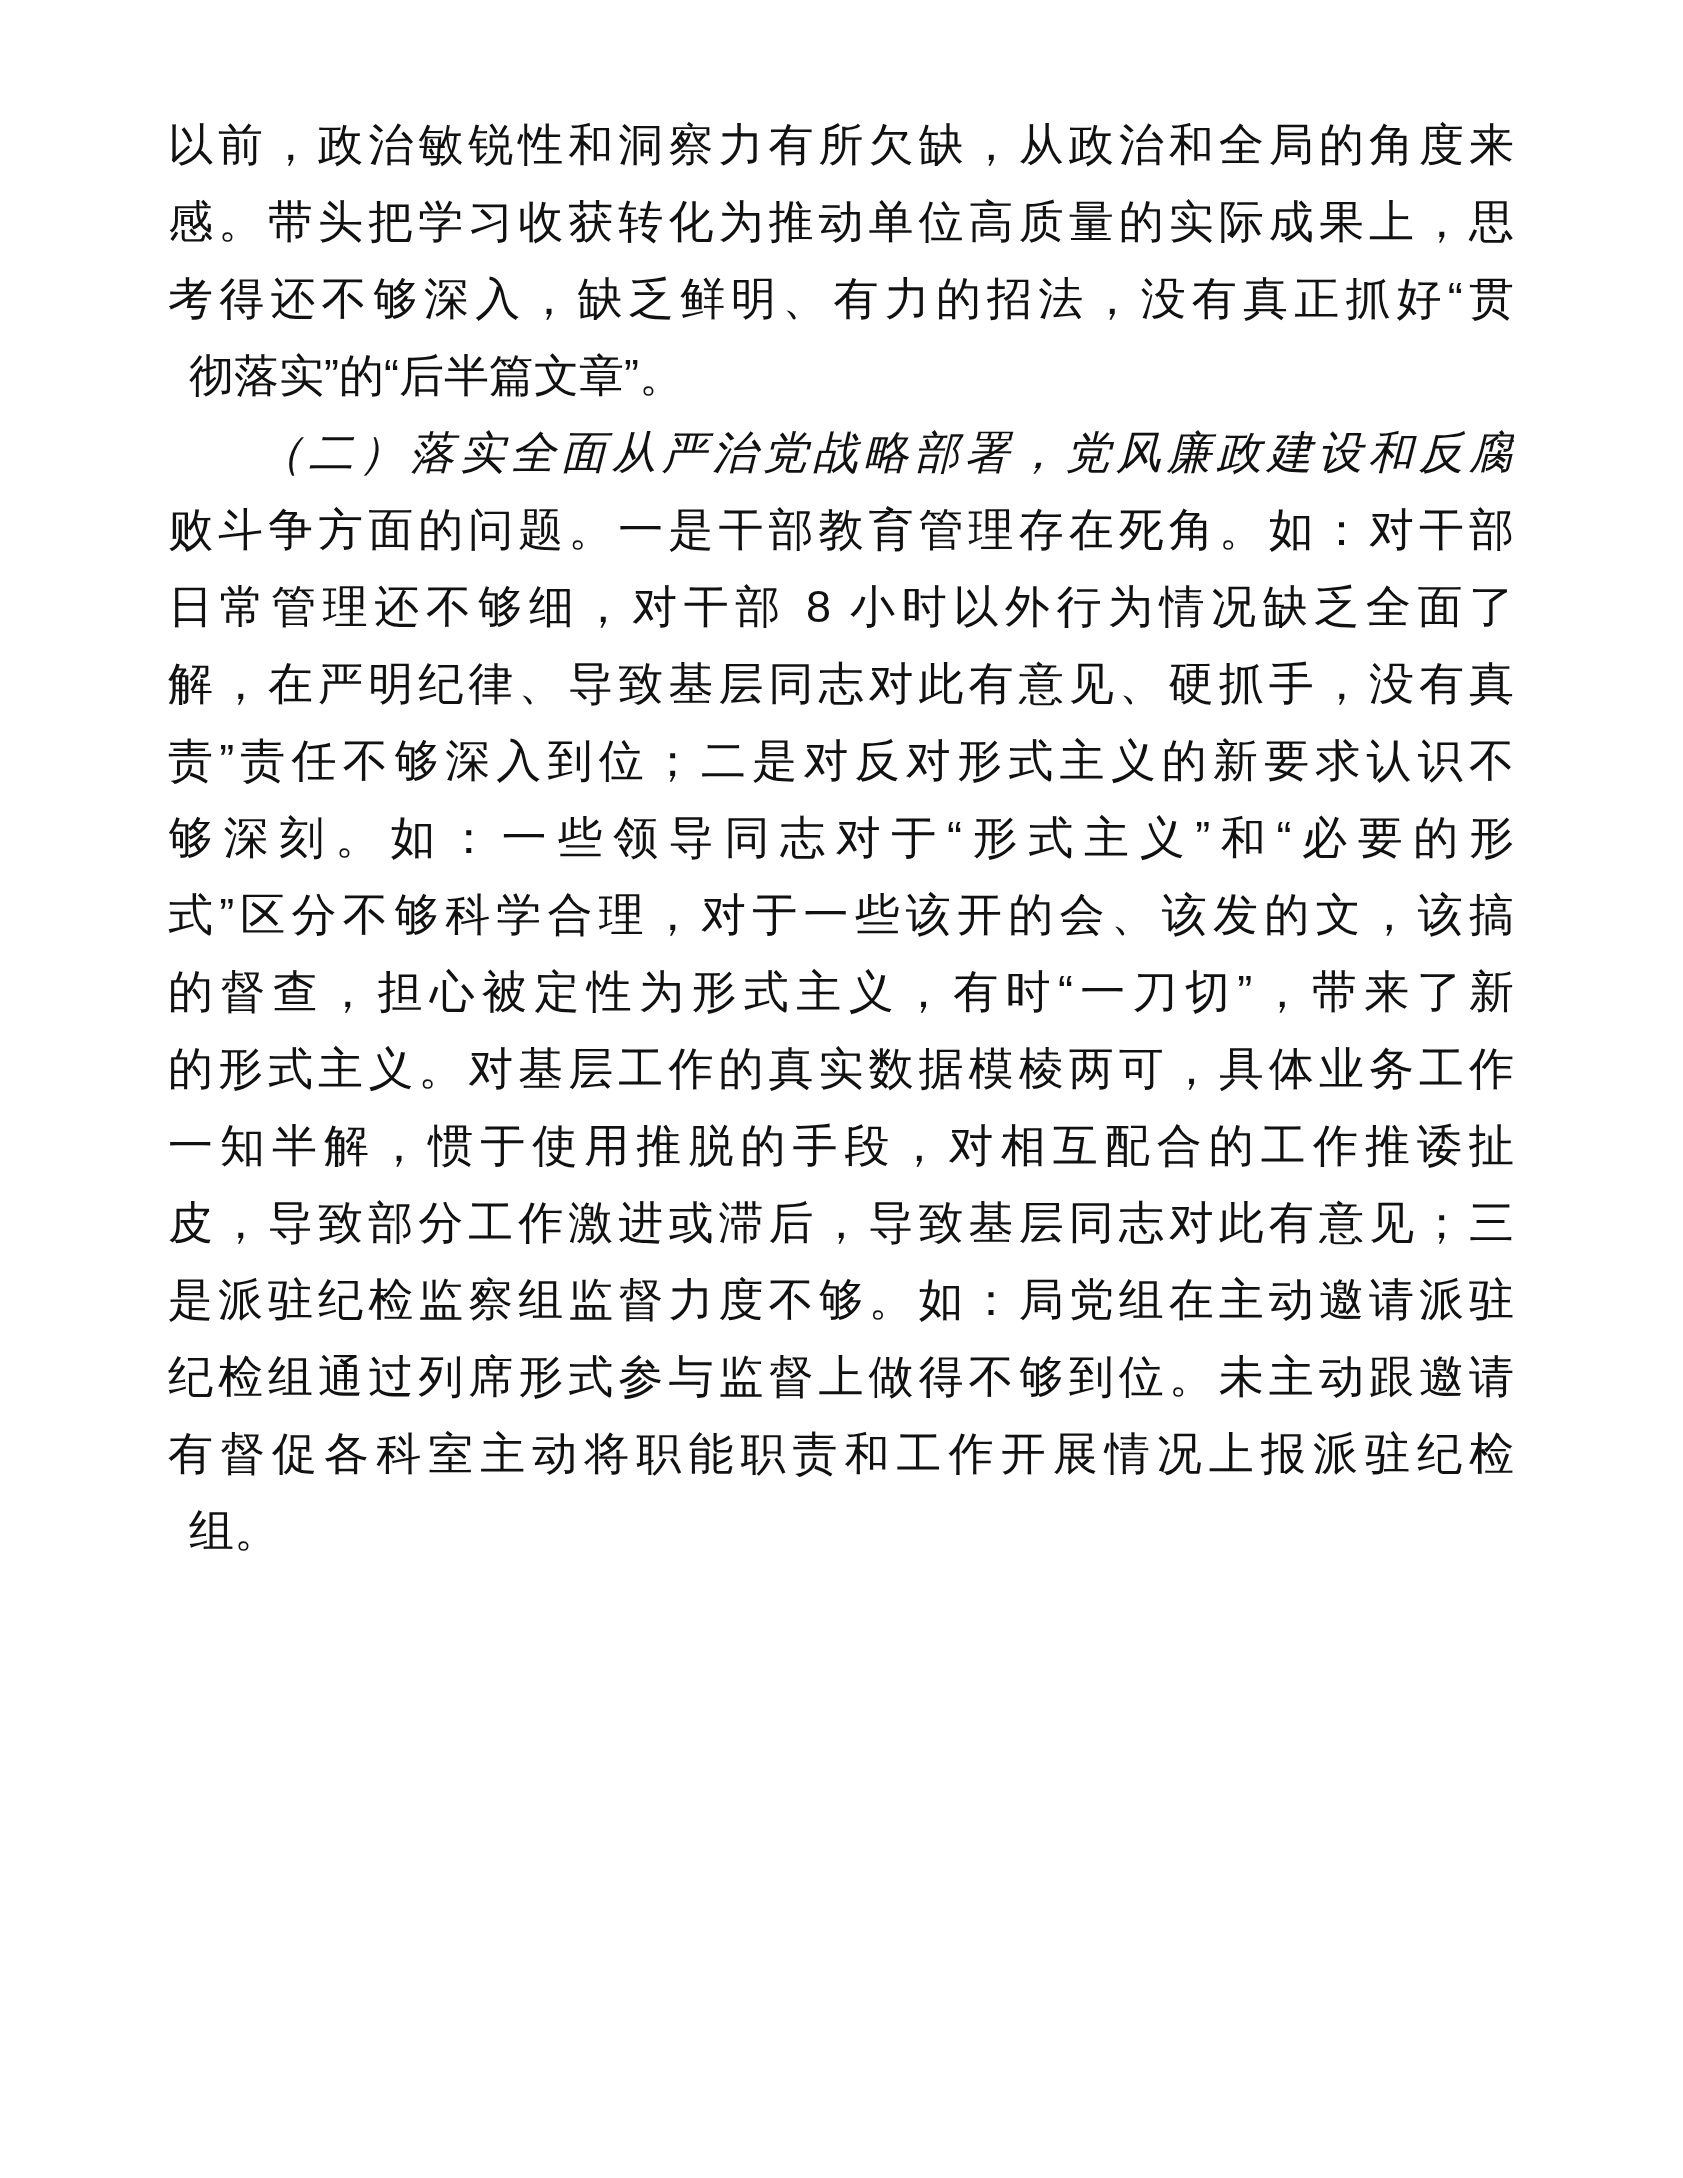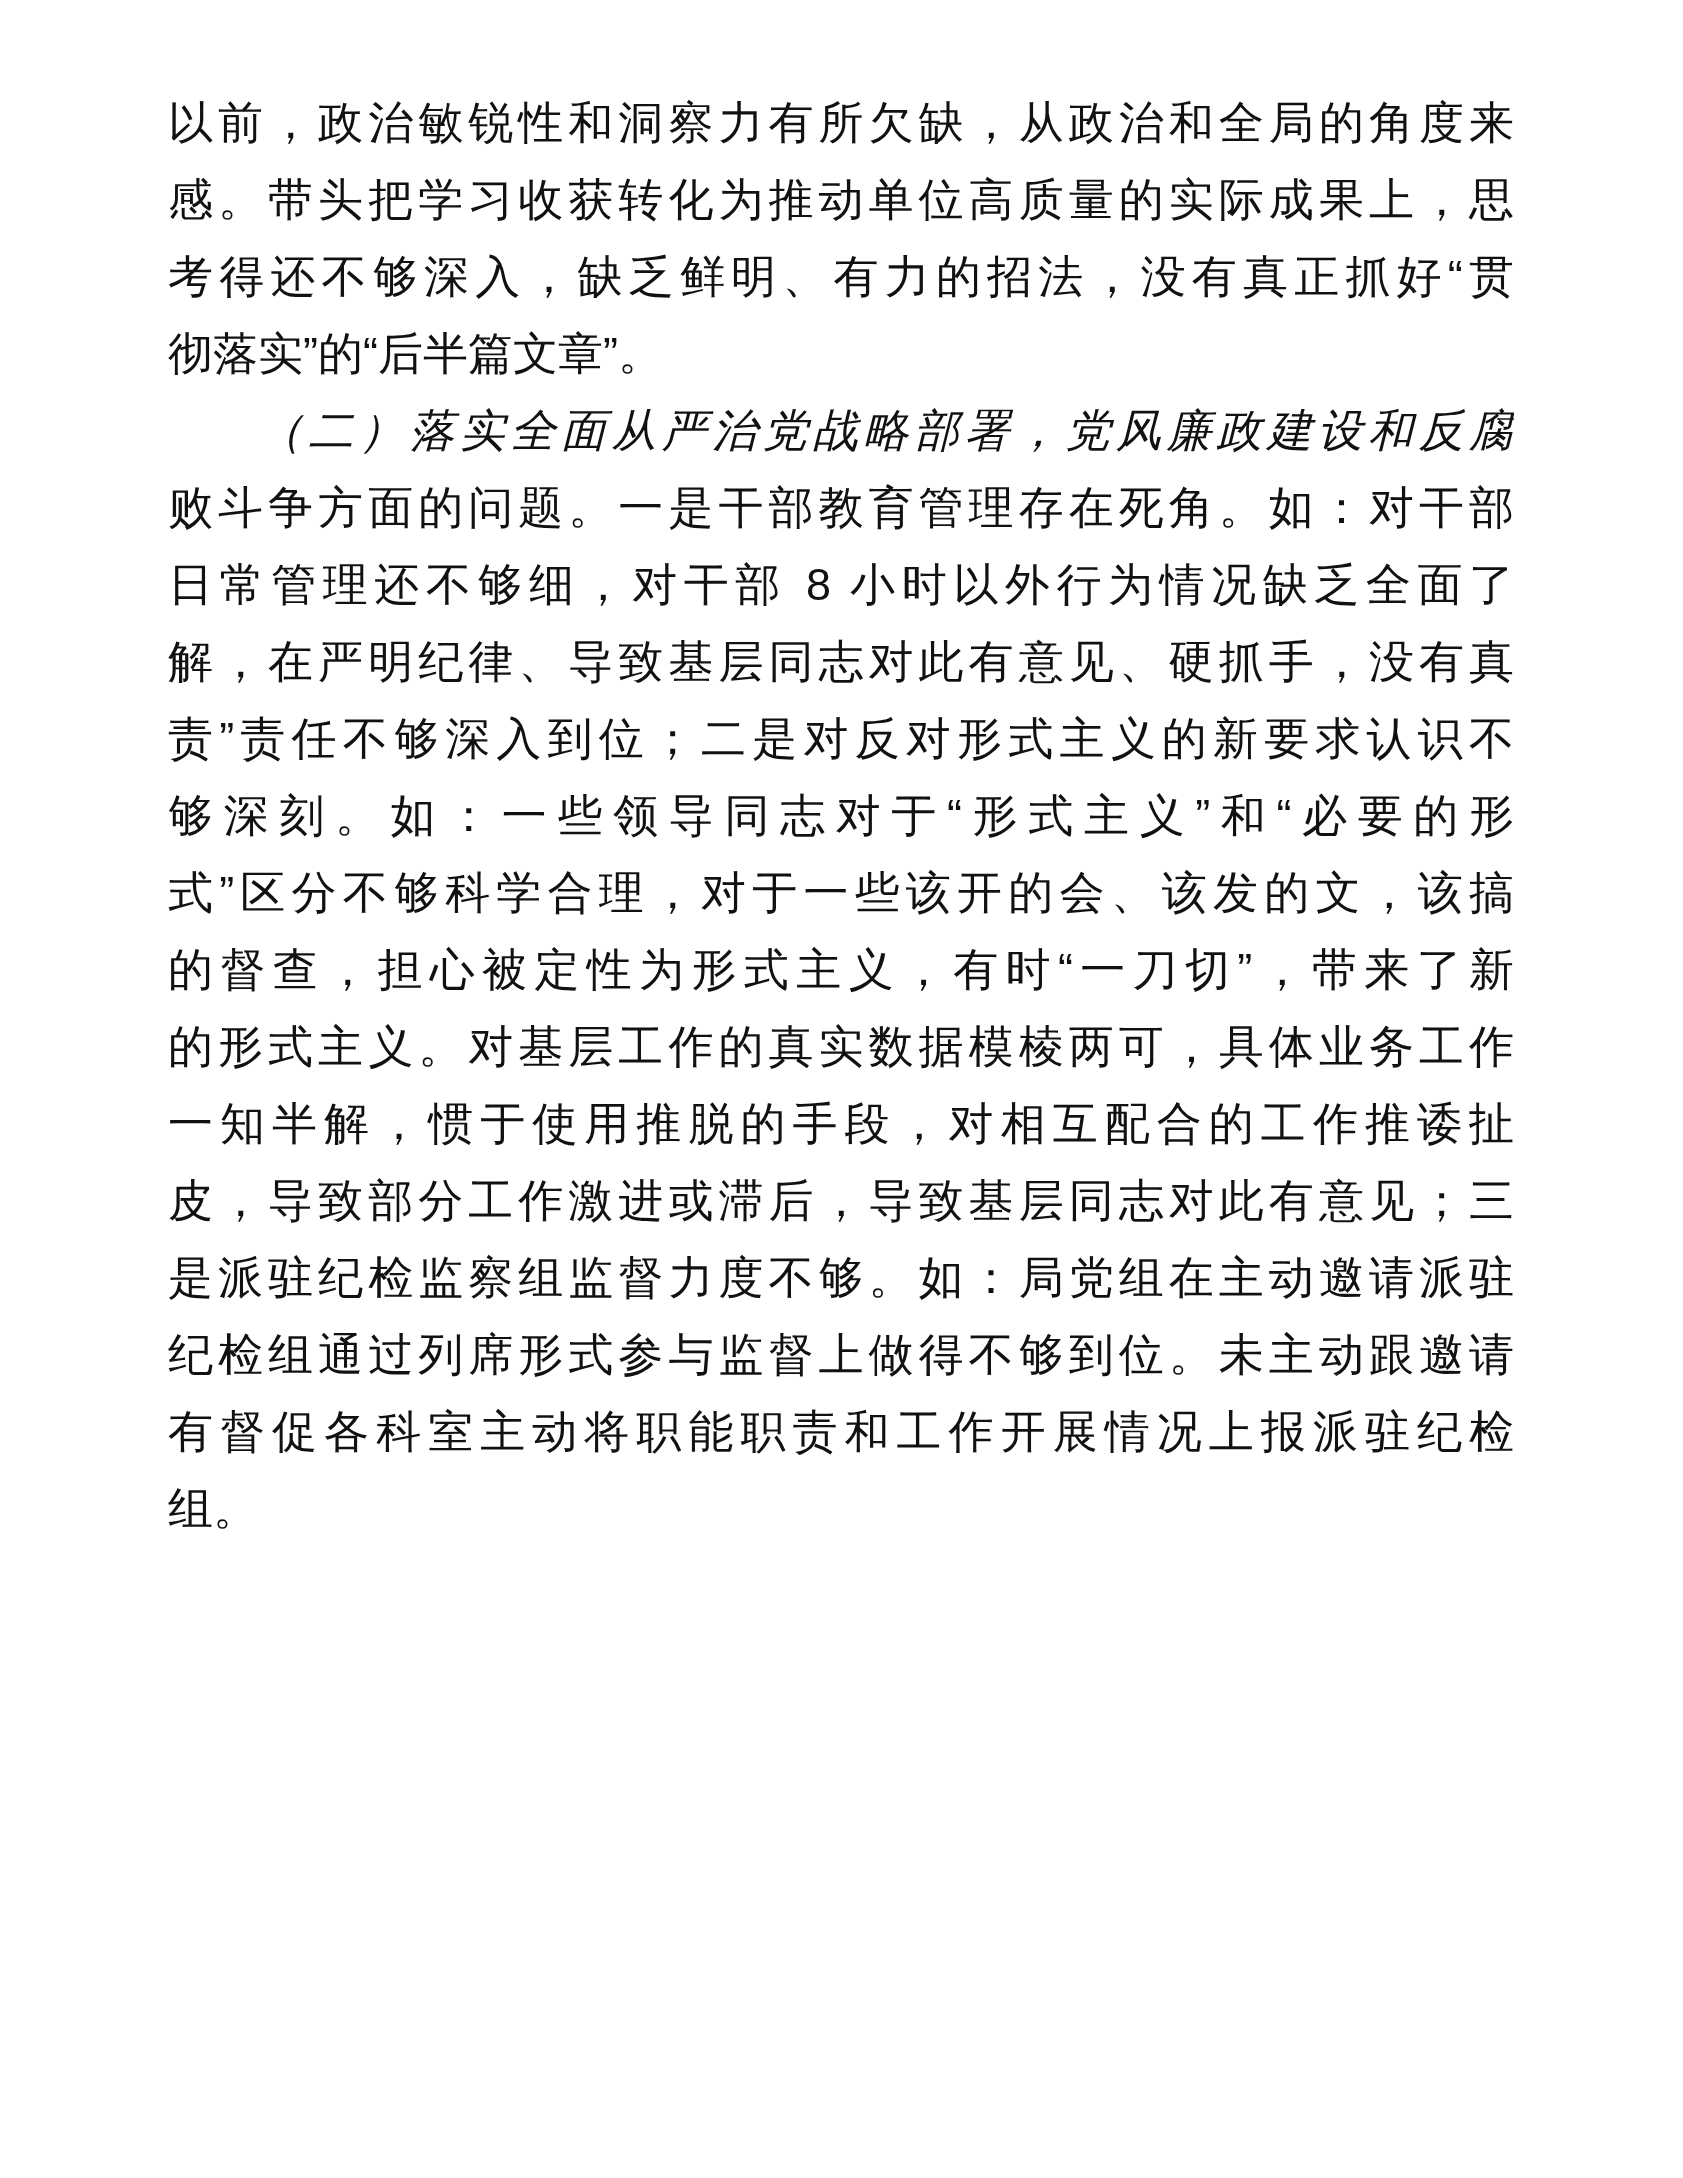--- a/index.html
+++ b/index.html
@@ -6,21 +6,21 @@
     margin: 0;
     padding: 0;
     background: #ffffff;
   }
   .page {
     position: relative;
     width: 1683px;
     height: 2178px;
     background: #ffffff;
     box-sizing: border-box;
-    padding: 84px 168px 0 168px;
+    padding: 106px 168px 0 168px;
     overflow: hidden;
     font-family: "Liberation Sans", "DejaVu Sans", sans-serif;
   }
   .doc-body {
     width: 1346px;
   }
   .para {
     margin: 0;
     padding: 0;
   }
@@ -29,20 +29,21 @@
     line-height: 77px;
     color: #111111;
     letter-spacing: 0;
     text-align: justify;
     text-align-last: justify;
     overflow: hidden;
   }
   .line.last {
     text-align: left;
     text-align-last: left;
+    margin-left: 21px;
   }
   .para.indent .line:first-child {
     text-indent: 2em;
     font-style: italic;
   }
 </style>
 </head>
 <body>
 
 <div class="page">

